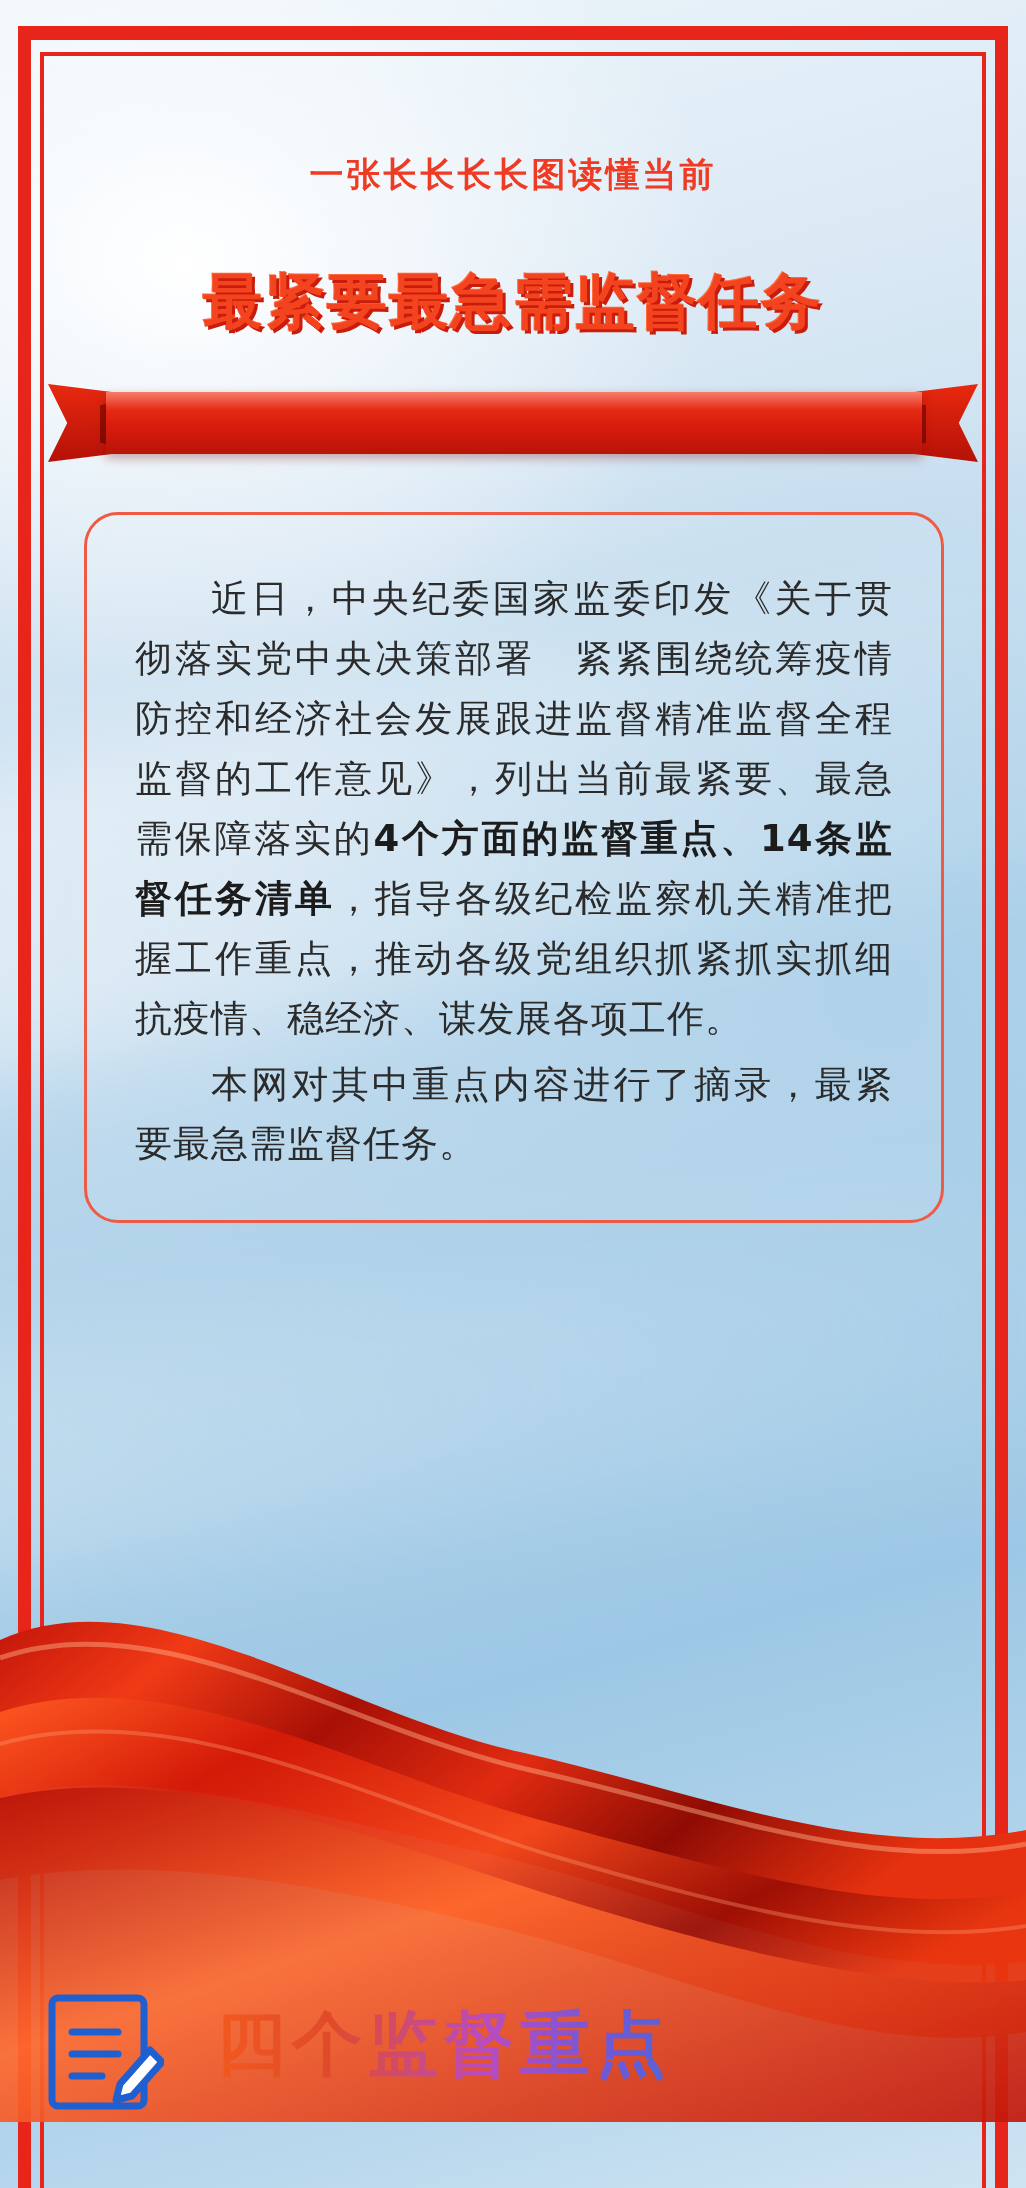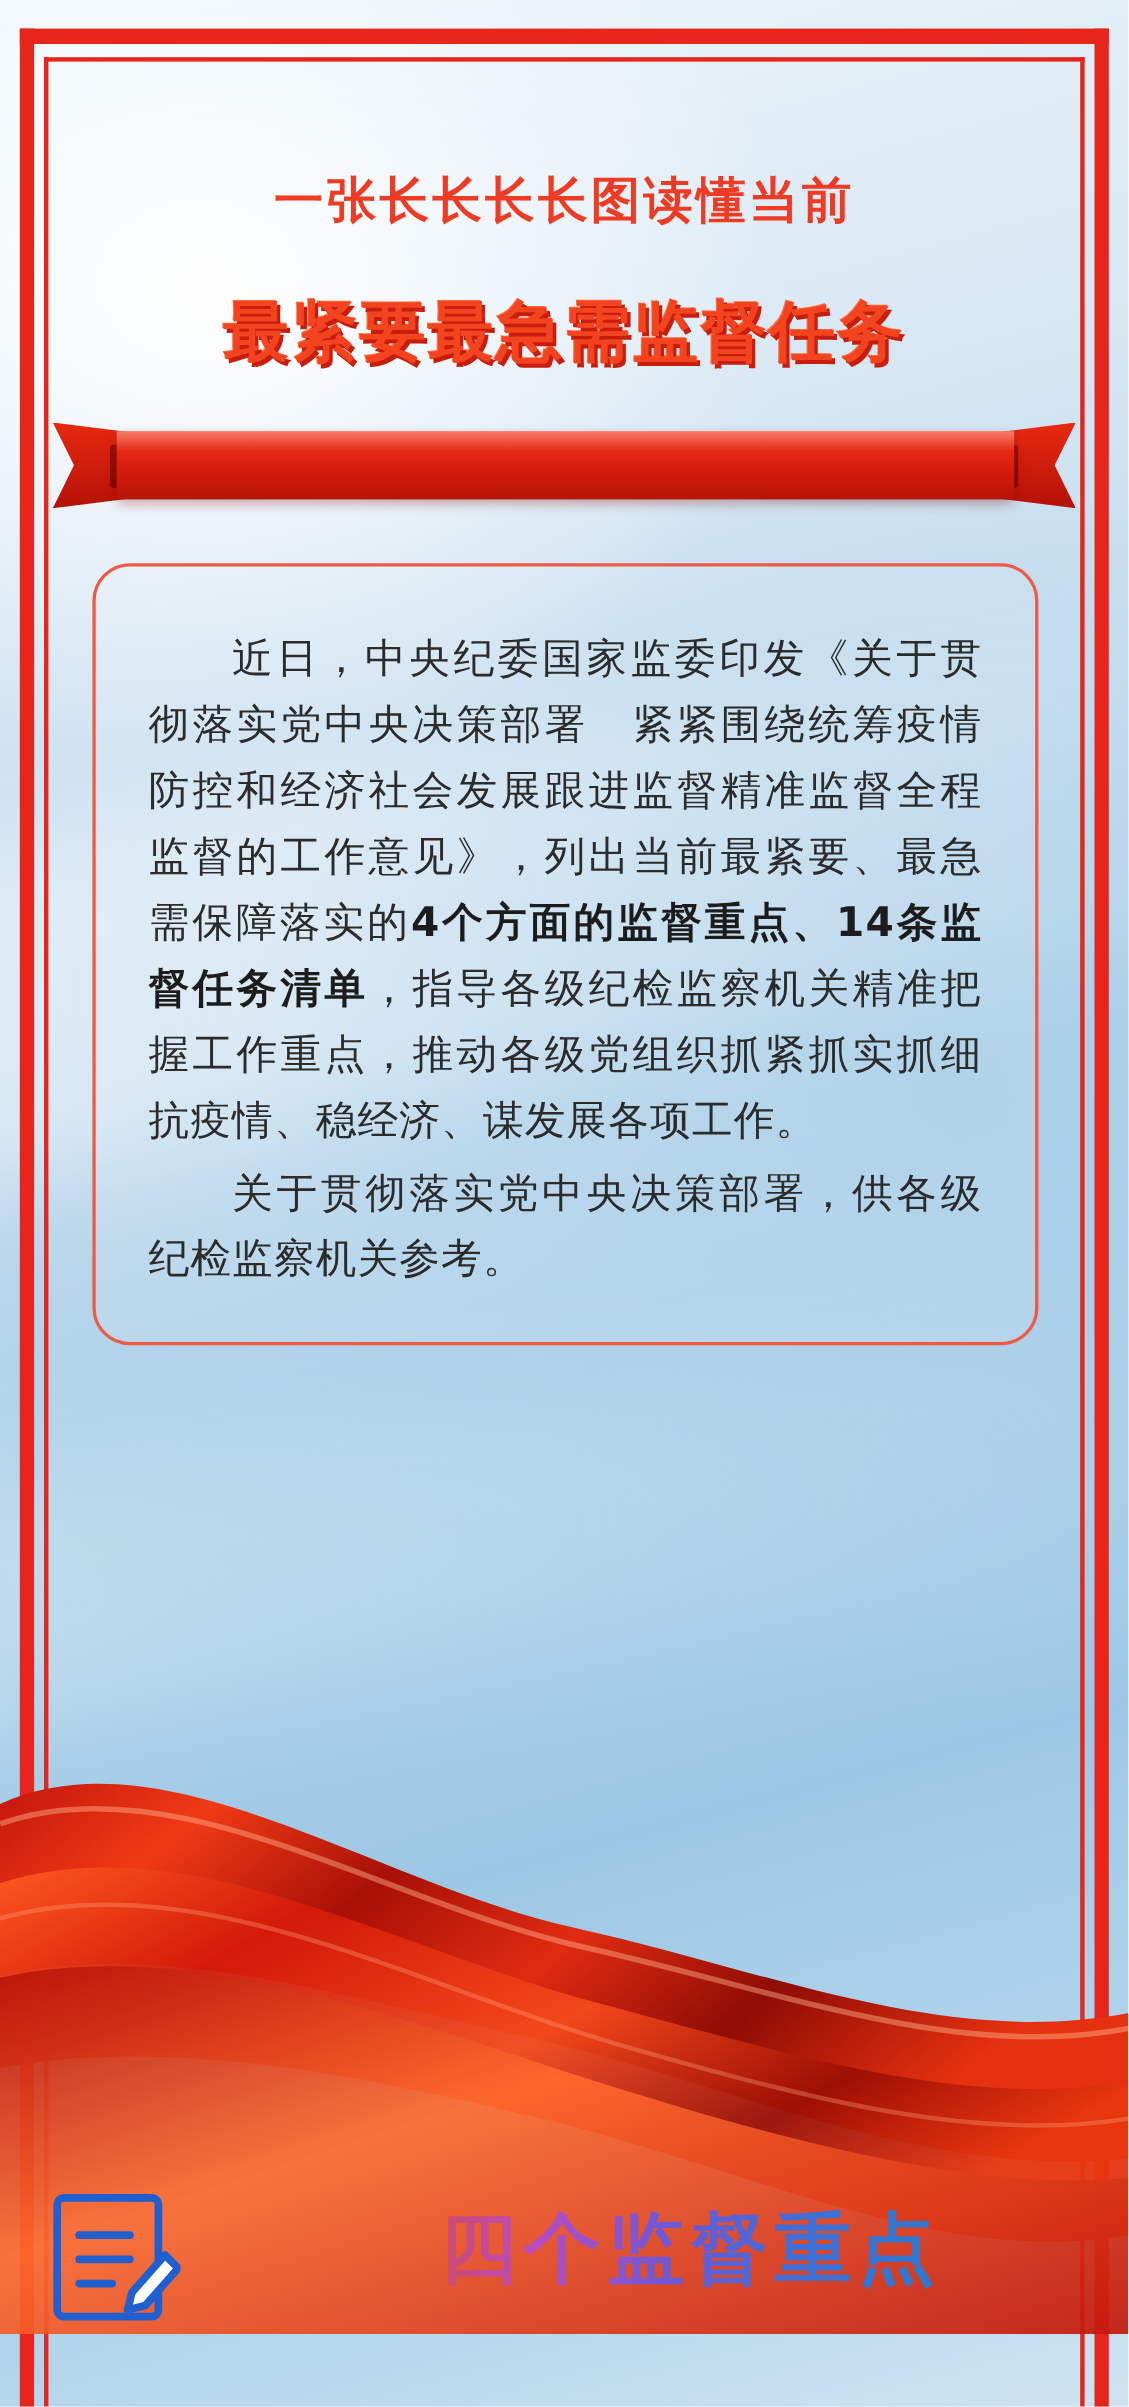--- a/index.html
+++ b/index.html
@@ -82,21 +82,21 @@
     width: 4px; height: 2136px;
     background: #e8251a;
   }
 
   
   .title-main {
     position: absolute;
     left: 0; top: 152px;
     width: 1026px;
     text-align: center;
-    font-size: 45px;
+    font-size: 34px;
     letter-spacing: 3px;
     font-weight: 700;
     color: #ef3b23;
     font-family: "Liberation Sans", sans-serif;
   }
   .title-sub {
     position: absolute;
     left: 0; top: 262px;
     width: 1026px;
     text-align: center;
@@ -203,21 +203,20 @@
     width: 640px;
     font-size: 70px;
     font-weight: 900;
     letter-spacing: 6px;
     background: linear-gradient(92deg, #f2591f 0%, #e04a2a 18%, #b94cc0 42%, #6a5ad8 62%, #3f6fd6 80%, #2a7ad0 100%);
     -webkit-background-clip: text;
     background-clip: text;
     color: transparent;
     font-family: "DejaVu Sans", sans-serif;
     text-shadow: none;
-    text-align: right;
   }
 </style>
 </head>
 <body>
 
 <div class="poster">
 
   <div class="bg-streak streak-1"></div>
   <div class="bg-streak streak-2"></div>
 
@@ -234,21 +233,21 @@
   <div class="ribbon">
     <div class="ribbon-tail left"></div>
     <div class="ribbon-tail right"></div>
     <div class="ribbon-fold l"></div>
     <div class="ribbon-fold r"></div>
     <div class="ribbon-body"></div>
   </div>
 
   <div class="card">
     <p class="indent"><span>近日，中央纪委国家监委印发《关于贯彻落实党中央决策部署　紧紧围绕统筹疫情防控和经济社会发展跟进监督精准监督全程监督的工作意见》，列出当前最紧要、最急需保障落实的</span><span class="em">4个方面的监督重点</span><span class="em">、</span><span class="em">14条监督任务清单</span><span>，指导各级纪检监察机关精准把握工作重点，推动各级党组织抓紧抓实抓细抗疫情、稳经济、谋发展各项工作。</span></p>
-    <p class="indent">关于贯彻落实党中央决策部署，供各级纪检监察机关参考。</p>
+    <p class="indent">本网对其中重点内容进行了摘录，最紧要最急需监督任务。</p>
   </div>
 
   <div class="silk">
     <svg width="1026" height="560" viewBox="0 0 1026 560">
       <defs>
         <linearGradient id="silkA" x1="0" y1="0" x2="1" y2="0.4">
           <stop offset="0%" stop-color="#c3150a"></stop>
           <stop offset="18%" stop-color="#f03a16"></stop>
           <stop offset="38%" stop-color="#a81006"></stop>
           <stop offset="58%" stop-color="#e02b11"></stop>

